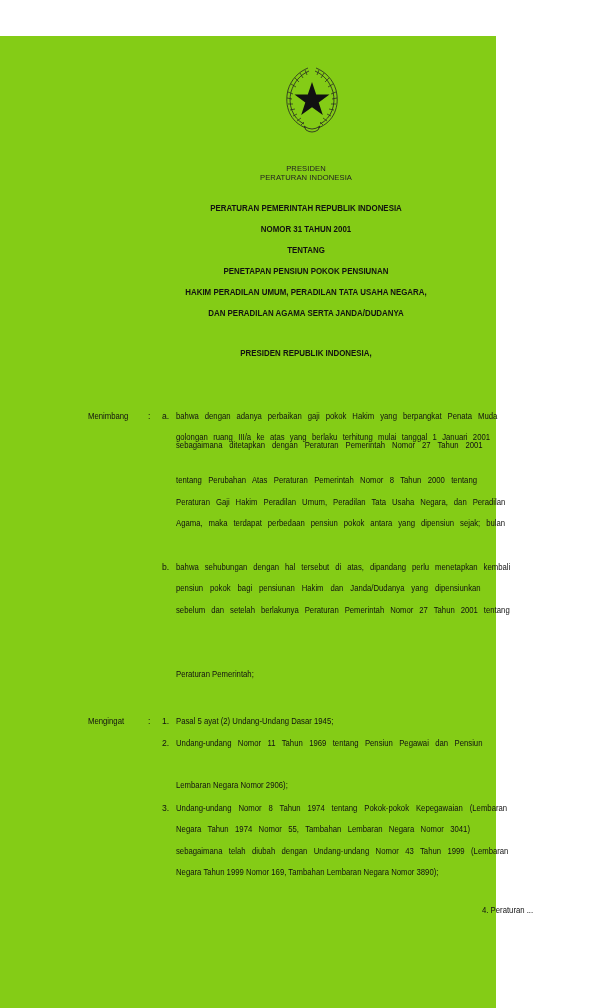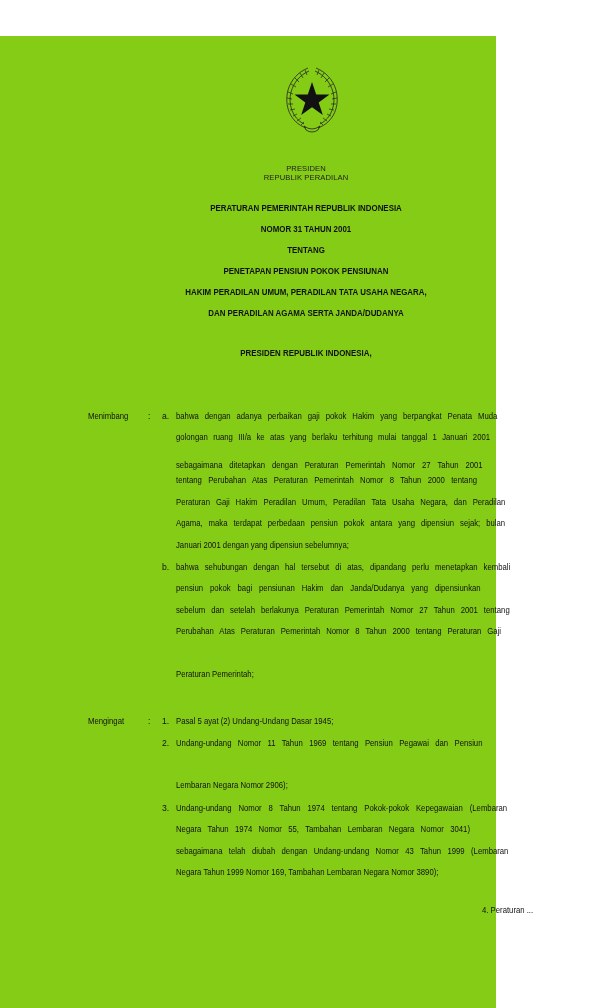--- a/index.html
+++ b/index.html
@@ -129,48 +129,46 @@
       <path d="M54 30 l-5 2 M55 36 l-5 1 M54 42 l-5 0 M52 48 l-5 -1 M49 54 l-4 -2 M45 59 l-4 -3 M41 63 l-3 -3"></path>
       <path d="M51 22 l-5 3 M47 16 l-4 4 M42 11 l-3 5 M37 8 l-2 5"></path>
     </g>
 
     <path d="M22 64 Q30 70 38 64 L36 68 Q30 72 24 68 Z" fill="none" stroke="#222" stroke-width="0.8"></path>
 
     <polygon points="30,20 34.2,32.6 47.5,32.6 36.7,40.4 40.8,53 30,45.2 19.2,53 23.3,40.4 12.5,32.6 25.8,32.6" fill="#111"></polygon>
   </svg>
 
   <div class="emblem-caption caption-1">PRESIDEN</div>
-  <div class="emblem-caption caption-2">REPUBLIK PERADILAN</div>
+  <div class="emblem-caption caption-2">PERATURAN INDONESIA</div>
 
   <div class="title-line" style="top:166px;">PERATURAN PEMERINTAH REPUBLIK INDONESIA</div>
   <div class="title-line" style="top:187px;">NOMOR 31 TAHUN 2001</div>
   <div class="title-line" style="top:208px;">TENTANG</div>
   <div class="title-line" style="top:229px;">PENETAPAN PENSIUN POKOK PENSIUNAN</div>
   <div class="title-line" style="top:250px;">HAKIM PERADILAN UMUM, PERADILAN TATA USAHA NEGARA,</div>
   <div class="title-line" style="top:271px;">DAN PERADILAN AGAMA SERTA JANDA/DUDANYA</div>
 
   <div class="title-line" style="top:311px;">PRESIDEN REPUBLIK INDONESIA,</div>
 
   <div class="label" style="left:88px; top:374px;">Menimbang</div>
   <div class="colon" style="left:148px; top:374px;">:</div>
 
   <div class="marker" style="left:162px; top:374px;">a.</div>
   <div class="line" style="top:374px;text-decoration:underline;"><span style="display: inline-block; width: auto; transform-origin: 0px 0px; transform: scaleX(0.9); word-spacing: 4.22222px;">bahwa dengan adanya perbaikan gaji pokok Hakim yang berpangkat Penata Muda</span></div>
   <div class="line" style="top:395px;"><span style="display: inline-block; width: auto; transform-origin: 0px 0px; transform: scaleX(0.9); word-spacing: 3.51852px;">golongan ruang III/a ke atas yang berlaku terhitung mulai tanggal 1 Januari 2001</span></div>
-  <div class="line" style="top:423px;"><span style="display: inline-block; width: auto; transform-origin: 0px 0px; transform: scaleX(0.9); word-spacing: 5.27778px;">sebagaimana ditetapkan dengan Peraturan Pemerintah Nomor 27 Tahun 2001</span></div>
+  <div class="line" style="top:403px;"><span style="display: inline-block; width: auto; transform-origin: 0px 0px; transform: scaleX(0.9); word-spacing: 5.27778px;">sebagaimana ditetapkan dengan Peraturan Pemerintah Nomor 27 Tahun 2001</span></div>
   <div class="line" style="top:438px;"><span style="display: inline-block; width: auto; transform-origin: 0px 0px; transform: scaleX(0.9); word-spacing: 4.69136px;">tentang Perubahan Atas Peraturan Pemerintah Nomor 8 Tahun 2000 tentang</span></div>
   <div class="line" style="top:460px;"><span style="display: inline-block; width: auto; transform-origin: 0px 0px; transform: scaleX(0.9); word-spacing: 4.22222px;">Peraturan Gaji Hakim Peradilan Umum, Peradilan Tata Usaha Negara, dan Peradilan</span></div>
   <div class="line" style="top:481px;"><span style="display: inline-block; width: auto; transform-origin: 0px 0px; transform: scaleX(0.9); word-spacing: 4.22222px;">Agama, maka terdapat perbedaan pensiun pokok antara yang dipensiun sejak; bulan</span></div>
-  <div class="line last" style="top:503px;"><span style="display: inline-block; width: auto; transform: scaleX(0.9); transform-origin: 0px 0px;">Januari 2001 dengan yang dipensiun sebelumnya;</span></div>
 
   <div class="marker" style="left:162px; top:525px;">b.</div>
   <div class="line" style="top:525px;"><span style="display: inline-block; width: auto; transform-origin: 0px 0px; transform: scaleX(0.9); word-spacing: 4.22222px;">bahwa sehubungan dengan hal tersebut di atas, dipandang perlu menetapkan kembali</span></div>
   <div class="line" style="top:546px;"><span style="display: inline-block; width: auto; transform-origin: 0px 0px; transform: scaleX(0.9); word-spacing: 5.27778px;">pensiun pokok bagi pensiunan Hakim dan Janda/Dudanya yang dipensiunkan</span></div>
   <div class="line" style="top:568px;"><span style="display: inline-block; width: auto; transform-origin: 0px 0px; transform: scaleX(0.9); word-spacing: 4.22222px;">sebelum dan setelah berlakunya Peraturan Pemerintah Nomor 27 Tahun 2001 tentang</span></div>
-  <div class="line" style="top:589px;"><span style="display: inline-block; width: auto; transform-origin: 0px 0px; transform: scaleX(0.9); word-spacing: 4.22222px;">Perubahan Atas Peraturan Pemerintah Nomor 8 Tahun 2000 tentang Peraturan Gaji</span></div>
   <div class="line last" style="top:632px;"><span style="display: inline-block; width: auto; transform: scaleX(0.9); transform-origin: 0px 0px;">Peraturan Pemerintah;</span></div>
 
   <div class="label" style="left:88px; top:679px;">Mengingat</div>
   <div class="colon" style="left:148px; top:679px;">:</div>
 
   <div class="marker" style="left:162px; top:679px;">1.</div>
   <div class="line last" style="top:679px;"><span style="display: inline-block; width: auto; transform: scaleX(0.9); transform-origin: 0px 0px;">Pasal 5 ayat (2) Undang-Undang Dasar 1945;</span></div>
 
   <div class="marker" style="left:162px; top:701px;">2.</div>
   <div class="line" style="top:701px;"><span style="display: inline-block; width: auto; transform-origin: 0px 0px; transform: scaleX(0.9); word-spacing: 4.69136px;">Undang-undang Nomor 11 Tahun 1969 tentang Pensiun Pegawai dan Pensiun</span></div>

